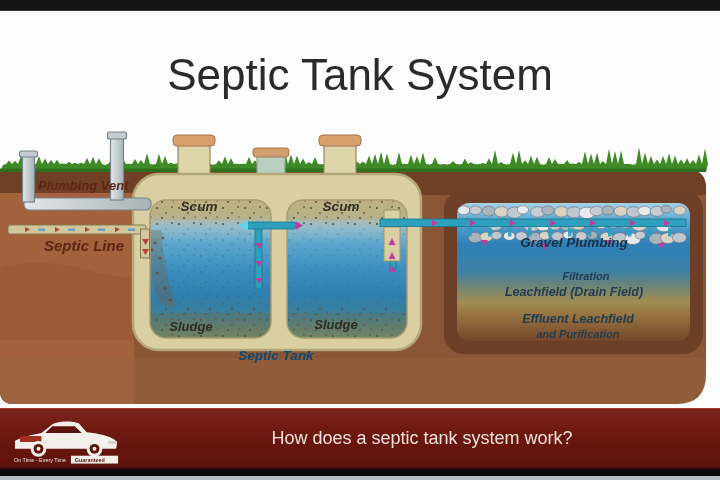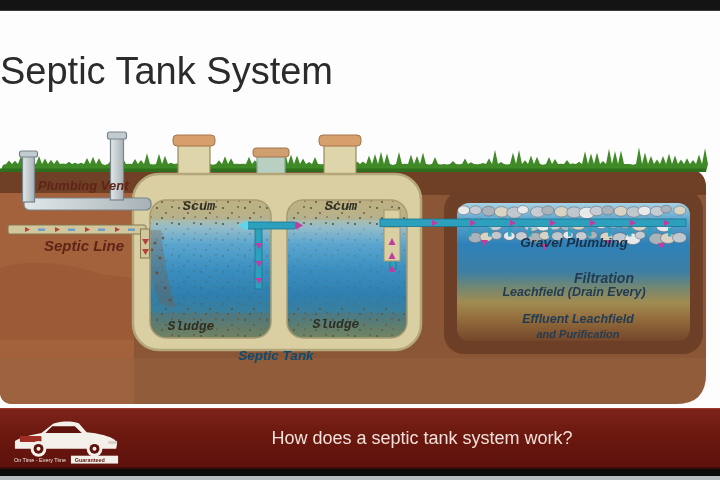--- a/index.html
+++ b/index.html
@@ -1,36 +1,36 @@
 <!DOCTYPE html>
 <html><head>
 <meta charset="utf-8">
 <style>
   html,body{margin:0;padding:0;background:#ffffff;}
   .stage{position:relative;width:720px;height:480px;overflow:hidden;background:#fdfdfd;
          font-family:"Liberation Sans",sans-serif;}
   .topbar{position:absolute;left:0;top:0;width:720px;height:10px;background:#141414;border-bottom:1px solid #3a3a3a;}
-  .title{position:absolute;left:0;top:50px;width:720px;
-         font-size:38px;font-weight:400;color:#2b2b2b;letter-spacing:0;}
+  .title{position:absolute;left:0;top:50px;width:720px;text-align:center;
+         font-size:44px;font-weight:400;color:#2b2b2b;letter-spacing:0;}
   .diagram{position:absolute;left:0;top:108px;width:684px;height:300px;}
   .diagram svg{position:absolute;left:0;top:0;}
   .lbl{position:absolute;font-weight:bold;font-style:italic;white-space:nowrap;z-index:5;}
   .center{transform:translateX(-50%);}
   .maroon{color:#5f2417;}
-  .charcoal{color:#2e2e22;font-family:Liberation Mono, monospace;}
+  .charcoal{color:#2e2e22;}
   .navy{color:#223c52;}
   #lbl-plumbing-vent{left:38px;top:70px;font-size:13px;}
   #lbl-septic-line{left:44px;top:129px;font-size:15px;}
   #lbl-scum-1{left:199px;top:91px;font-size:13.5px;}
   #lbl-scum-2{left:341px;top:91px;font-size:13.5px;}
   #lbl-sludge-1{left:191px;top:211px;font-size:13px;}
   #lbl-sludge-2{left:336px;top:209px;font-size:13px;}
   #lbl-septic-tank{left:276px;top:240px;font-size:13.5px;color:#0c4a6e;}
   #lbl-gravel{left:574px;top:127px;font-size:13.5px;color:#1b3046;}
-  #lbl-filt-1{left:604px;top:162px;font-size:14px;}
+  #lbl-filt-1{left:586px;top:162px;font-size:11px;}
   #lbl-filt-2{left:574px;top:177px;font-size:12.5px;}
   #lbl-abs-1{left:578px;top:204px;font-size:12.5px;}
   #lbl-abs-2{left:578px;top:220px;font-size:11px;}
   .footer{position:absolute;left:0;top:408px;width:720px;height:61px;
           background:linear-gradient(180deg,#7d241b 0%,#6b180f 45%,#5e120c 100%);
           border-top:1px solid #a0392c;border-bottom:2px solid #3d0c08;box-sizing:border-box;}
   .footer-question{position:absolute;left:140px;right:16px;top:19px;text-align:center;
           font-size:18px;color:#f2e0da;}
   .logo{position:absolute;left:12px;top:3px;width:110px;height:54px;}
   .bar-black{position:absolute;left:0;top:469px;width:720px;height:7px;background:#0b0b0b;}
@@ -294,21 +294,21 @@
 
     <div class="lbl maroon" id="lbl-plumbing-vent">Plumbing Vent</div>
     <div class="lbl maroon" id="lbl-septic-line">Septic Line</div>
     <div class="lbl charcoal center" id="lbl-scum-1">Scum</div>
     <div class="lbl charcoal center" id="lbl-scum-2">Scum</div>
     <div class="lbl charcoal center" id="lbl-sludge-1">Sludge</div>
     <div class="lbl charcoal center" id="lbl-sludge-2">Sludge</div>
     <div class="lbl center" id="lbl-septic-tank">Septic Tank</div>
     <div class="lbl center" id="lbl-gravel">Gravel Plumbing</div>
     <div class="lbl navy center" id="lbl-filt-1">Filtration</div>
-    <div class="lbl navy center" id="lbl-filt-2">Leachfield (Drain Every)</div>
+    <div class="lbl navy center" id="lbl-filt-2">Leachfield (Drain Field)</div>
     <div class="lbl navy center" id="lbl-abs-1">Effluent Leachfield</div>
     <div class="lbl navy center" id="lbl-abs-2">and Purification</div>
   </div>
 
   <div class="footer">
     <svg class="logo" viewBox="0 0 112 52">
       <g>
         <path d="M3 28 C10 24 20 22 30 20 L40 12 C44 8 60 7 68 10 L76 19 C88 20 100 23 105 27 L107 31 L106 36 L3 36 Z" fill="#f3efe9"></path>
         <path d="M34 20 L41 13 L64 13 L71 20 Z" fill="#5e120c"></path>
         <rect x="8" y="23" width="22" height="6" rx="1" fill="#9e2d22"></rect>

